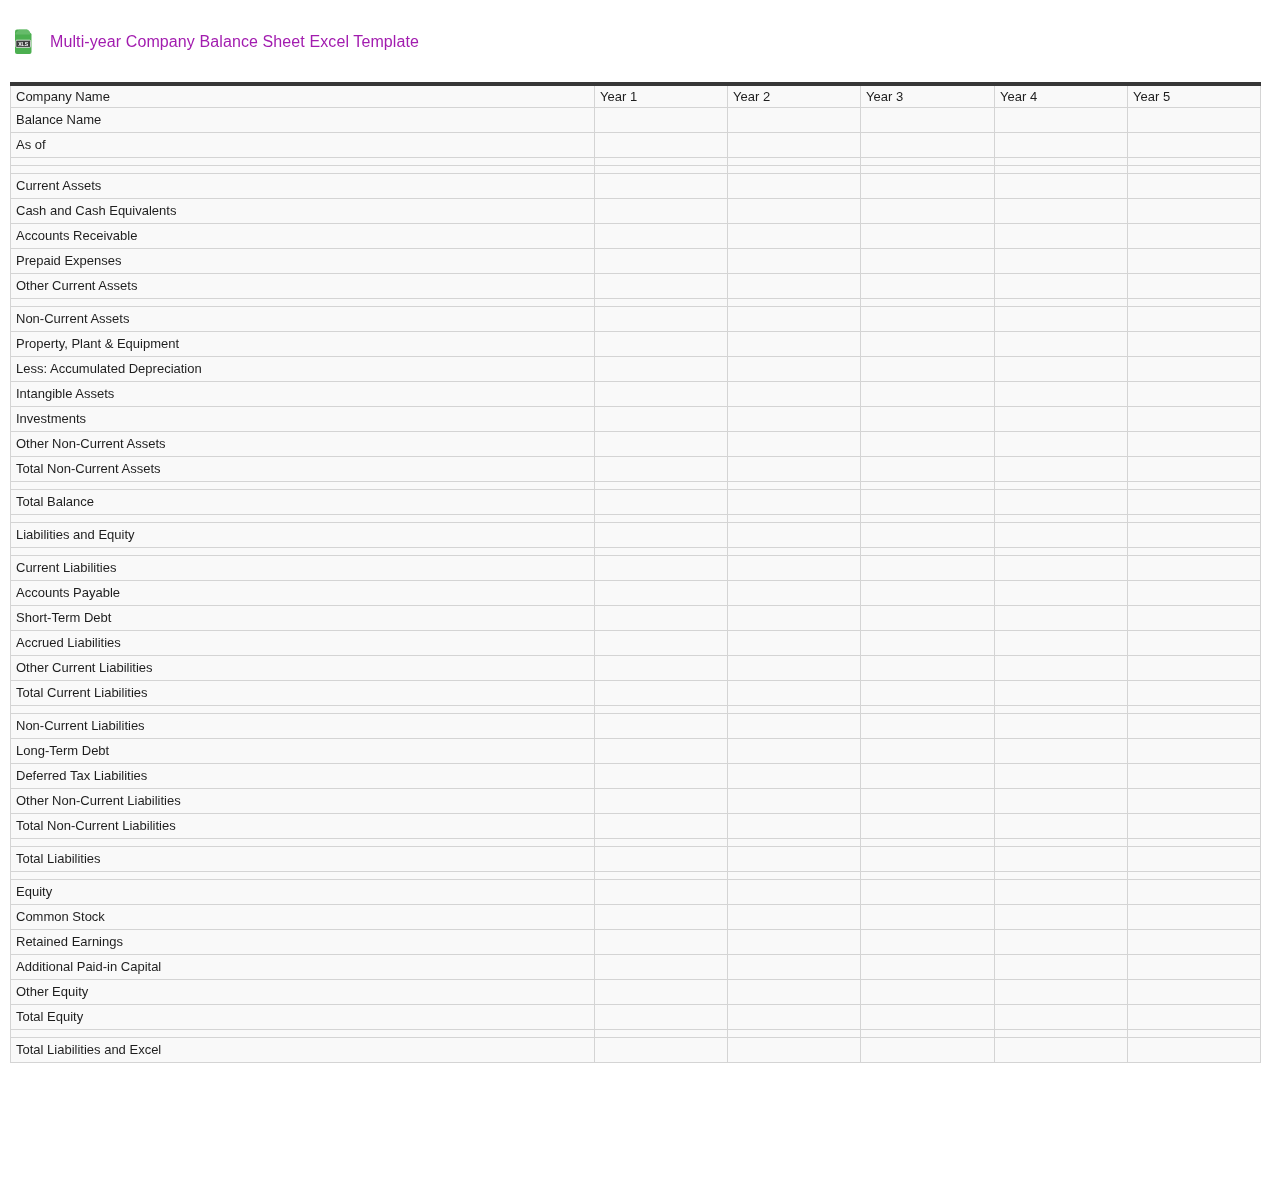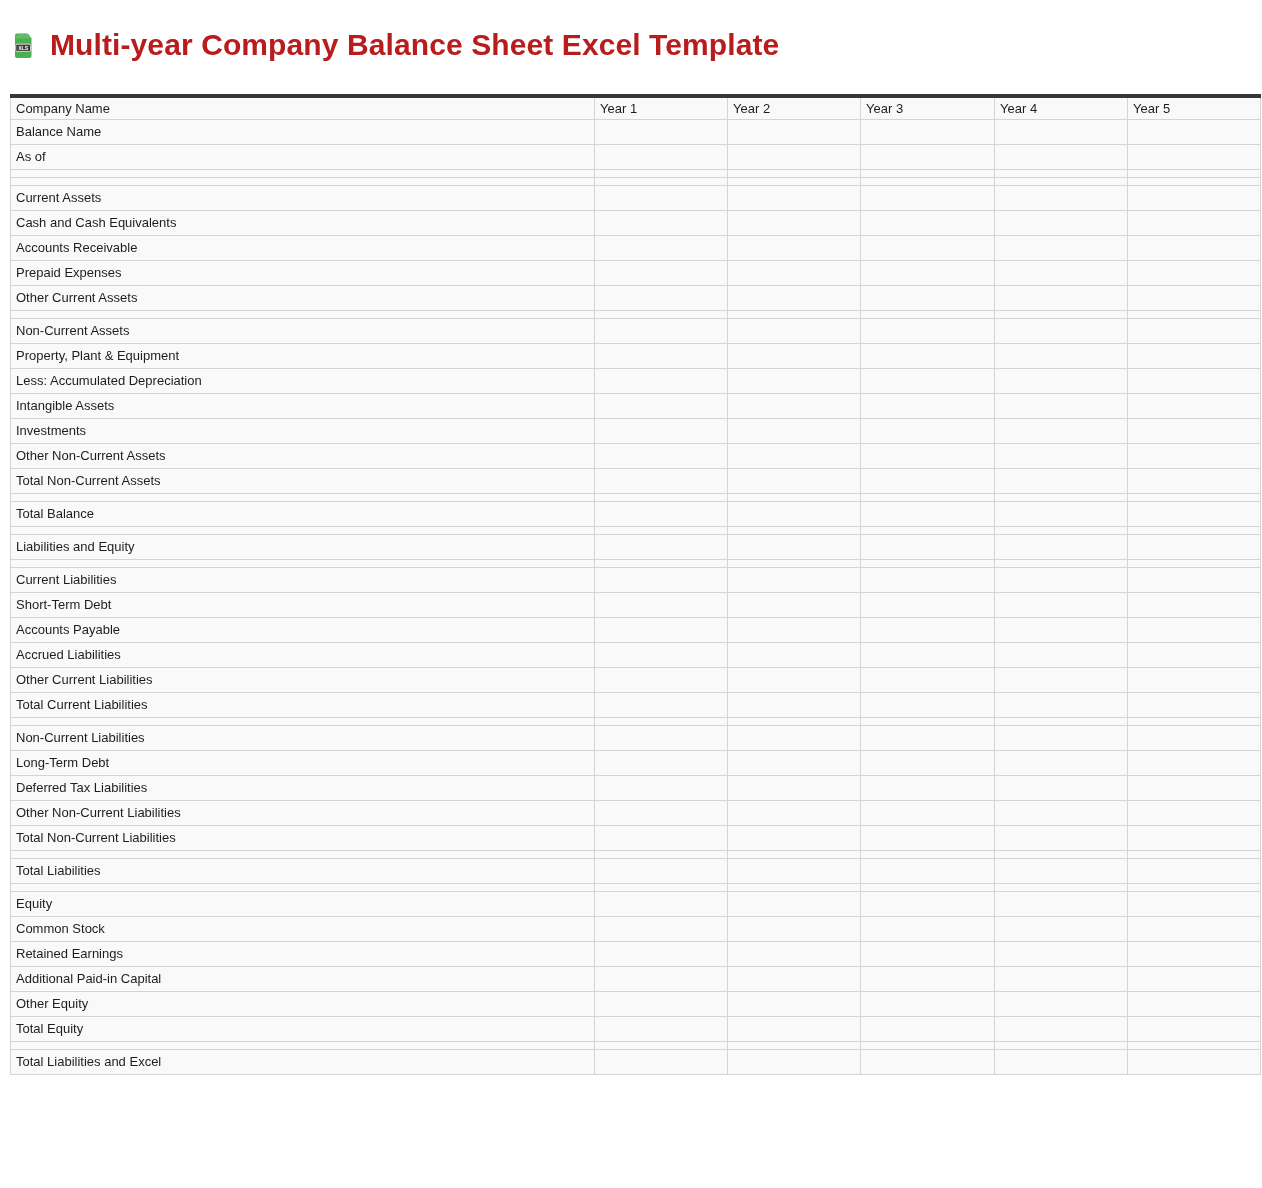--- a/index.html
+++ b/index.html
@@ -9,25 +9,25 @@
     font-family: "Liberation Sans", "DejaVu Sans", sans-serif;
     overflow: hidden;
     position: relative;
   }
   .page-header {
     position: absolute; top: 28px; left: 12px;
     display: flex; align-items: center; gap: 16px;
   }
   .xls-icon { display: block; flex: 0 0 auto; }
   .page-title {
-    font-size: 30px; font-weight: 700; color: #b91c1c;
+    font-size: 16px; font-weight: 400; color: #a21caf;
     letter-spacing: 0.1px; white-space: nowrap;
   }
   table.bs-table {
-    position: absolute; top: 94px; left: 10px;
+    position: absolute; top: 82px; left: 10px;
     width: 1250px;
     border-collapse: collapse; table-layout: fixed;
     border-top: 4px solid #373737;
   }
   table.bs-table td {
     border: 1px solid #d4d4d4;
     background: #f9f9f9;
     font-size: 13px; font-weight: 400; color: #1e1e1e;
     text-align: left; vertical-align: middle;
     padding: 0 4px 0 5px;
@@ -246,29 +246,29 @@
       </tr>
       <tr class="data">
         <td>Current Liabilities</td>
         <td></td>
         <td></td>
         <td></td>
         <td></td>
         <td></td>
       </tr>
       <tr class="data">
+        <td>Accounts Payable</td>
+        <td></td>
+        <td></td>
+        <td></td>
+        <td></td>
+        <td></td>
+      </tr>
+      <tr class="data">
         <td>Short-Term Debt</td>
-        <td></td>
-        <td></td>
-        <td></td>
-        <td></td>
-        <td></td>
-      </tr>
-      <tr class="data">
-        <td>Accounts Payable</td>
         <td></td>
         <td></td>
         <td></td>
         <td></td>
         <td></td>
       </tr>
       <tr class="data">
         <td>Accrued Liabilities</td>
         <td></td>
         <td></td>

